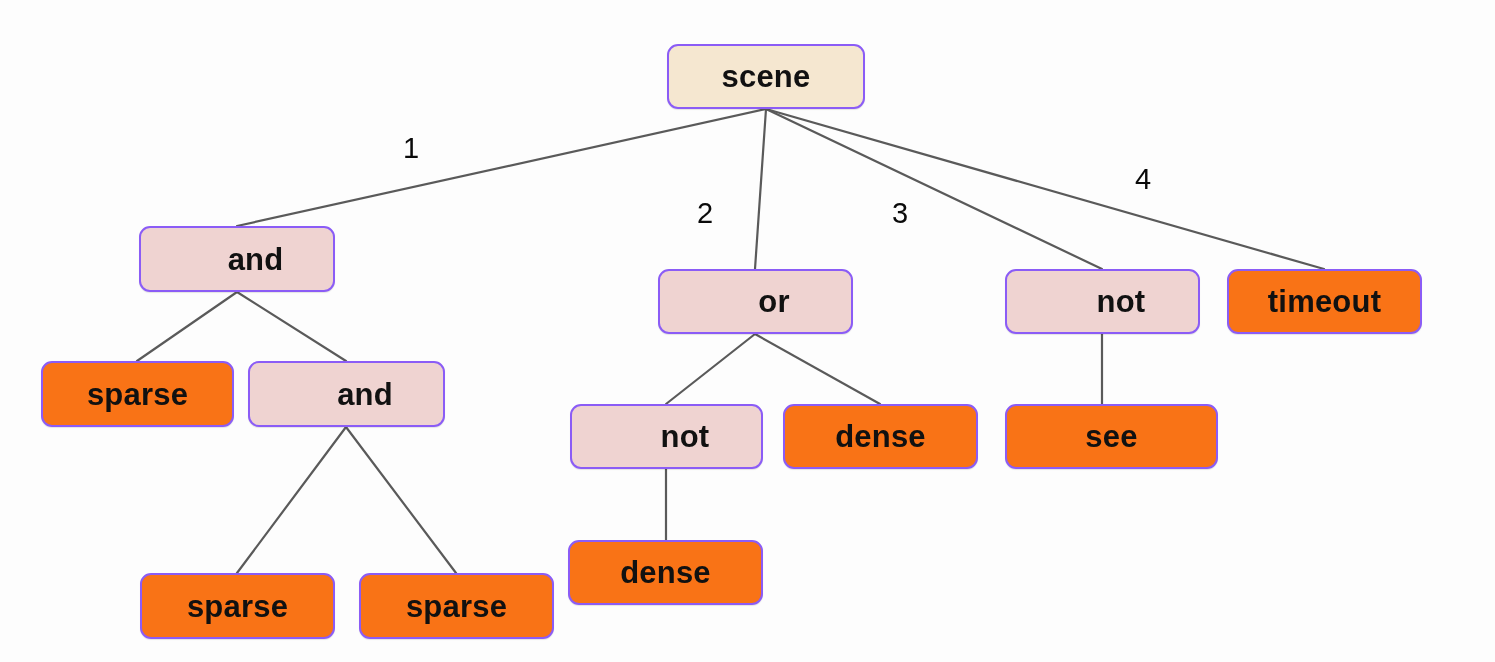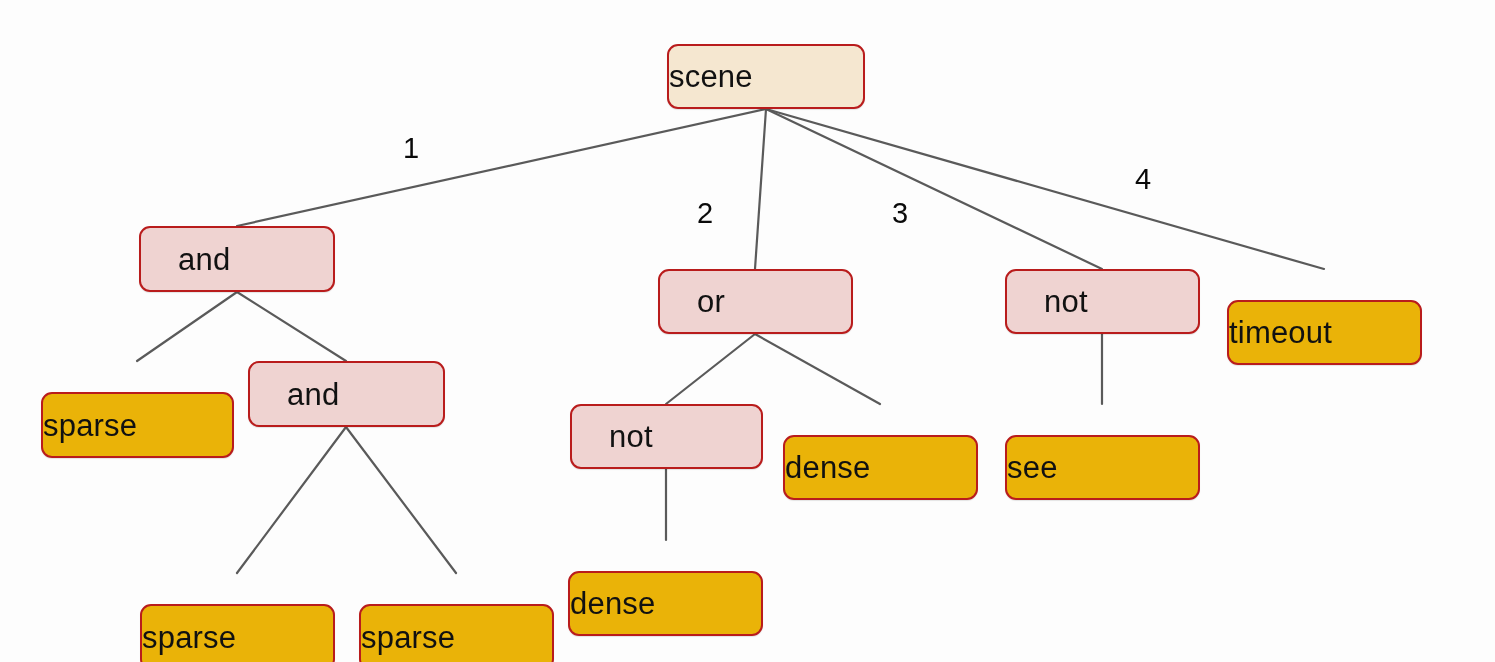--- a/index.html
+++ b/index.html
@@ -20,42 +20,42 @@
   #edge-layer {
     position: absolute;
     left: 0;
     top: 0;
     width: 1495px;
     height: 662px;
   }
   .node {
     position: absolute;
     box-sizing: border-box;
-    border: 2px solid #b91c1c;
+    border: 2px solid #8b5cf6;
     border-radius: 11px;
     display: flex;
     align-items: center;
-    justify-content: flex-start;
+    justify-content: center;
     font-size: 31px;
     color: #111111;
     letter-spacing: 0.2px;
     line-height: 1;
     white-space: nowrap;
     box-shadow: 0 1px 1px rgba(0,0,0,0.10);
+    font-weight: bold;
   }
   .node.root {
     background: #f5e7d0;
   }
   .node.op {
     background: #efd3d1;
     padding-left: 37px;
   }
   .node.leaf {
-    background: #eab308;
-    margin-top: 31px;
+    background: #f97316;
   }
   .edge-label {
     position: absolute;
     font-size: 29px;
     color: #0a0a0a;
     line-height: 1;
     white-space: nowrap;
   }
 </style>
 </head>
@@ -103,21 +103,21 @@
       </div>
       <div class="node leaf" style="left: 783px; top: 404px; width: 195px; height: 65px;">
         <span>dense</span>
       </div>
       <div class="node leaf" style="left: 568px; top: 540px; width: 195px; height: 65px;">
         <span>dense</span>
       </div>
       <div class="node op" style="left: 1005px; top: 269px; width: 195px; height: 65px;">
         <span>not</span>
       </div>
-      <div class="node leaf" style="left: 1005px; top: 404px; width: 195px; height: 65px;">
+      <div class="node leaf" style="left: 1005px; top: 404px; width: 213px; height: 65px;">
         <span>see</span>
       </div>
       <div class="node leaf" style="left: 1227px; top: 269px; width: 195px; height: 65px;">
         <span>timeout</span>
       </div>
     </div>
   <div id="label-layer">
       <div class="edge-label" style="left: 403px; top: 134px;">1</div>
       <div class="edge-label" style="left: 697px; top: 199px;">2</div>
       <div class="edge-label" style="left: 892px; top: 199px;">3</div>

